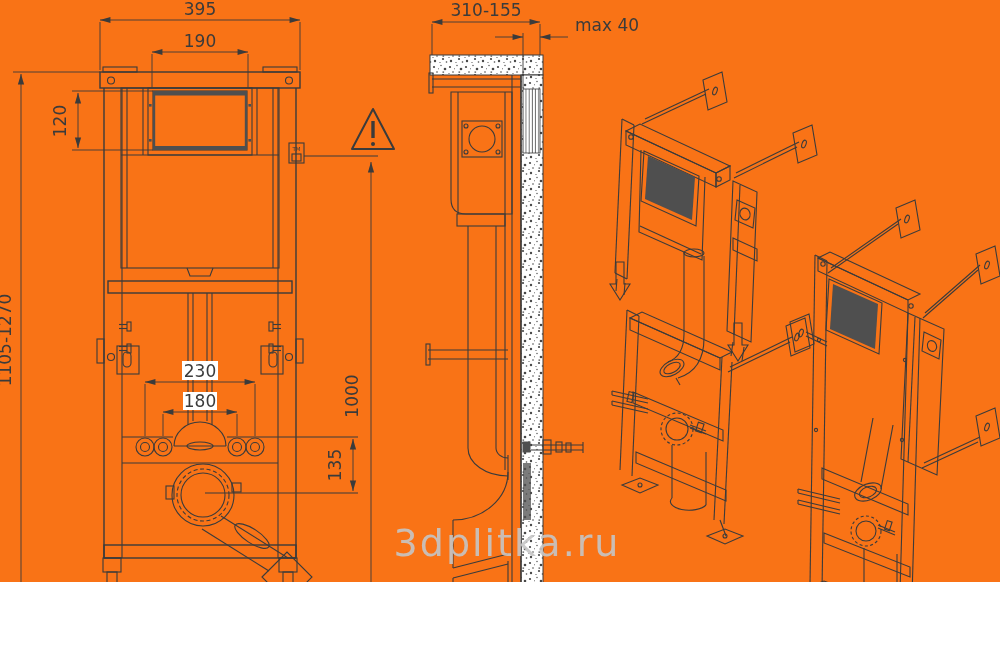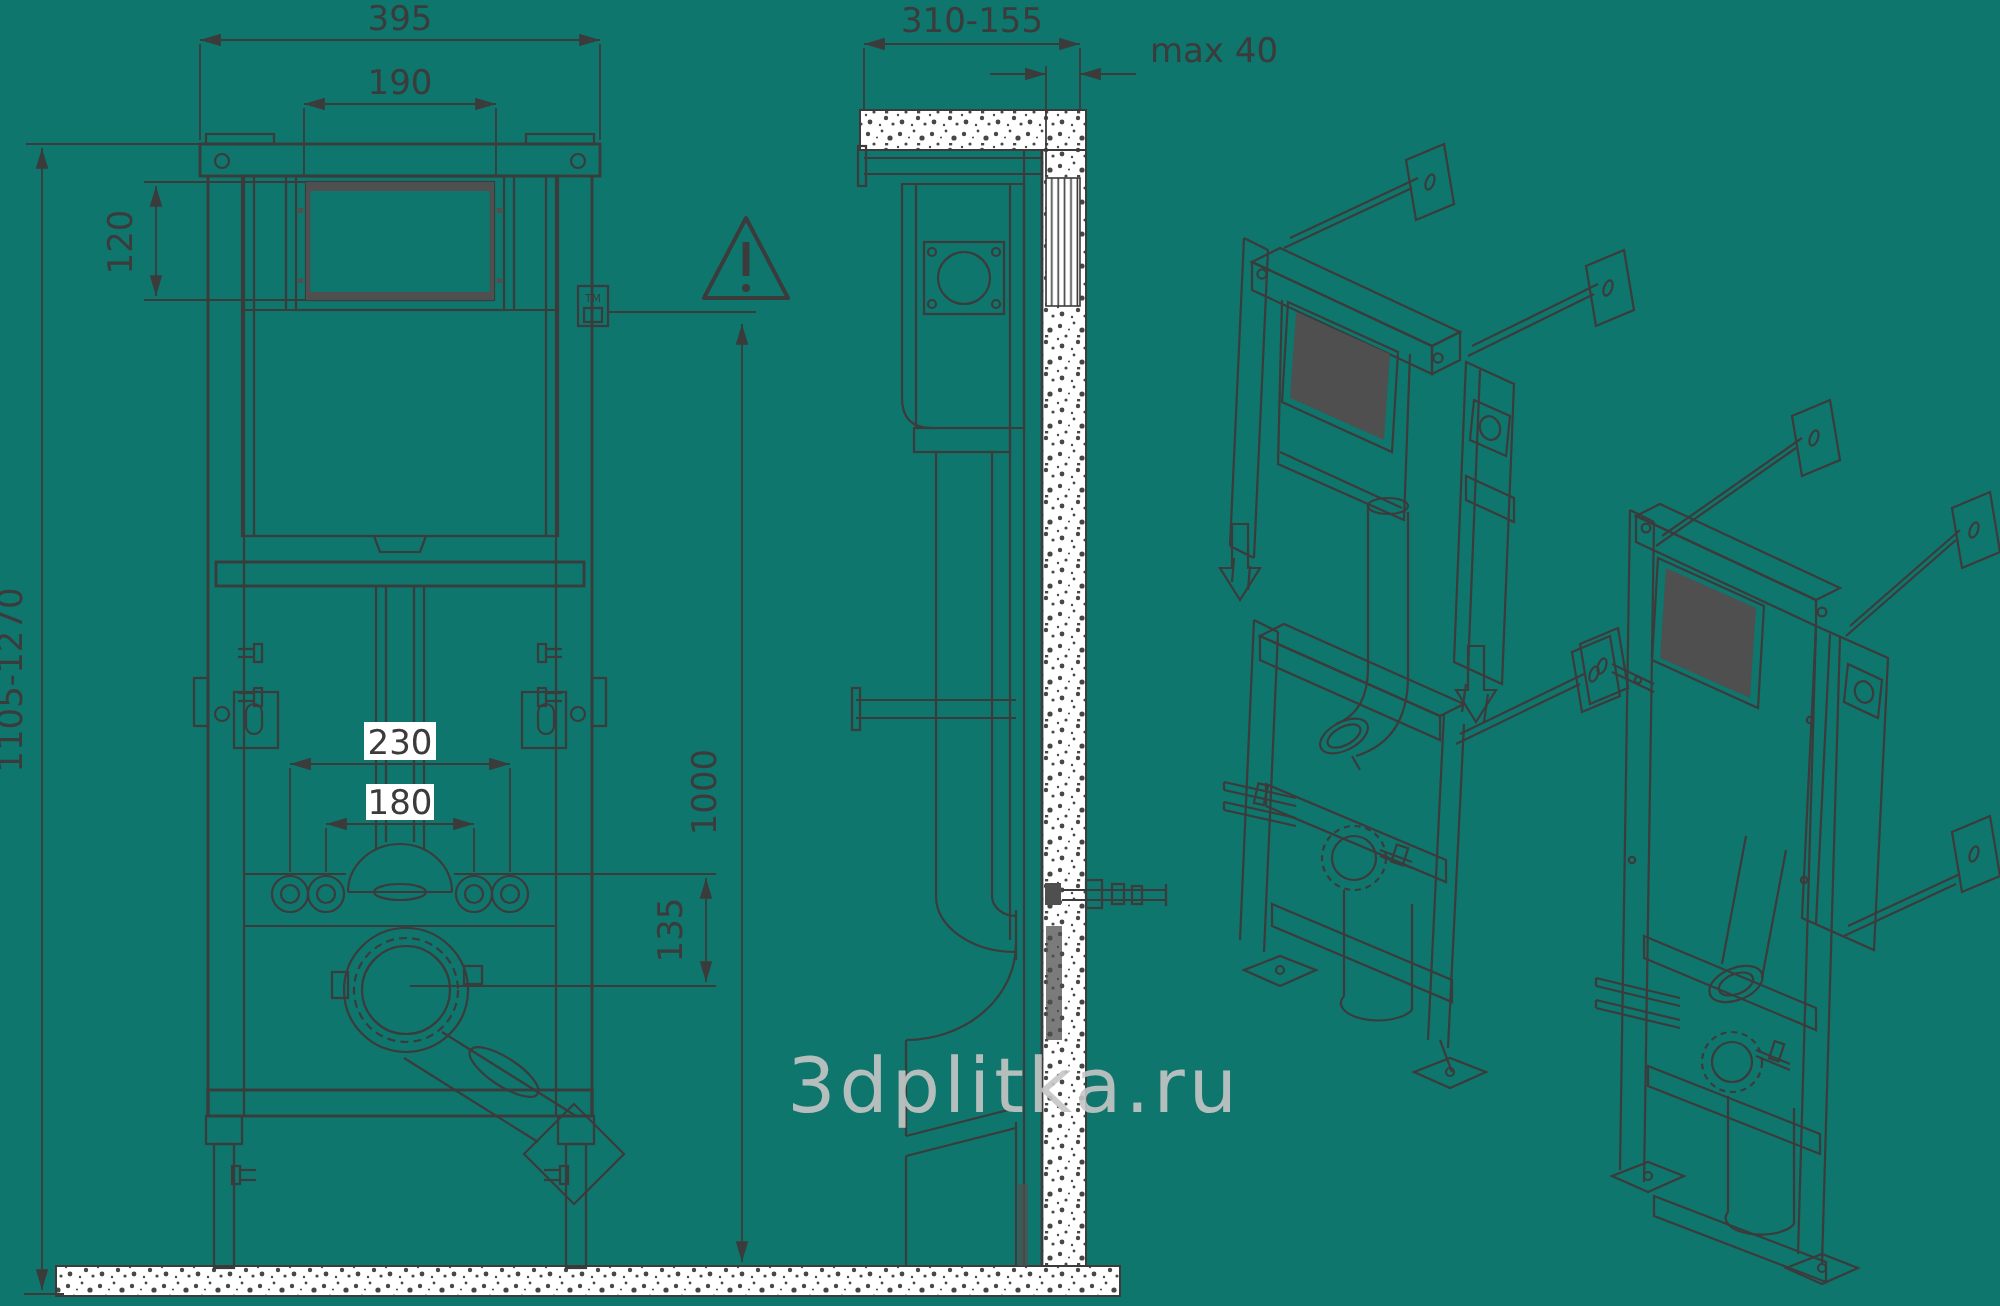--- a/index.html
+++ b/index.html
@@ -1,16 +1,16 @@
 <!DOCTYPE html>
 <html style="--line: #3b3b3b; --dark: #4f4f4f; --watermark: #c6c6c6; --speckle: #474747;"><head>
 <meta charset="utf-8">
 <style>
   html,body{margin:0;padding:0;background:#fff;}
-  .stage{width:1000px;height:653px;background:#0f766e;position:relative;overflow:hidden;
+  .stage{width:1000px;height:582px;background:#f97316;position:relative;overflow:hidden;
          font-family:"DejaVu Sans",sans-serif;}
   svg{display:block}
   .ln{fill:none;stroke:var(--line,#3b3b3b);stroke-width:1.1;stroke-linecap:butt;stroke-linejoin:miter}
   .lnt{fill:none;stroke:var(--line,#3b3b3b);stroke-width:1.4}
   .dim{fill:none;stroke:var(--line,#3b3b3b);stroke-width:0.9}
   .fillD{fill:var(--dark,#4f4f4f);stroke:none}
   .dimt{font:17px "DejaVu Sans",sans-serif;fill:var(--line,#3b3b3b);text-anchor:middle}
   .tmt{font:5.5px "DejaVu Sans",sans-serif;fill:var(--line,#3b3b3b);text-anchor:middle}
   .wm{font:38px "DejaVu Sans",sans-serif;fill:var(--watermark,#c6c6c6);text-anchor:middle;
       letter-spacing:2px;opacity:.9}

